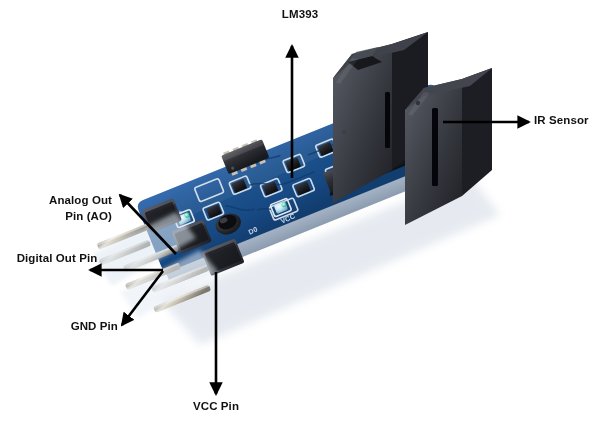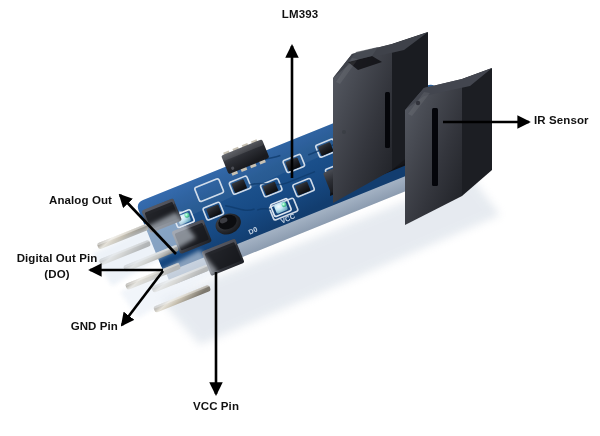--- a/index.html
+++ b/index.html
@@ -327,24 +327,24 @@
 
   <div id="label-layer">
       <div class="label lbl-center" style="left: 255px; top: 6px; width: 90px;">
         <span class="ln">LM393</span>
       </div>
       <div class="label lbl-left" style="left: 534px; top: 112px; width: 64px;">
         <span class="ln">IR Sensor</span>
       </div>
       <div class="label lbl-right" style="left: 28px; top: 168px; width: 84px; margin-top: 24px;">
         <span class="ln">Analog Out</span>
+        <span class="ln">Pin (AO)</span>
       </div>
       <div class="label lbl-center" style="left: 15px; top: 250px; width: 84px;">
         <span class="ln">Digital Out Pin</span>
-        <span class="ln">(DO)</span>
       </div>
       <div class="label lbl-right" style="left: 54px; top: 318px; width: 64px;">
         <span class="ln">GND Pin</span>
       </div>
       <div class="label lbl-center" style="left: 176px; top: 398px; width: 80px;">
         <span class="ln">VCC Pin</span>
       </div>
     </div>
 
 </div>

